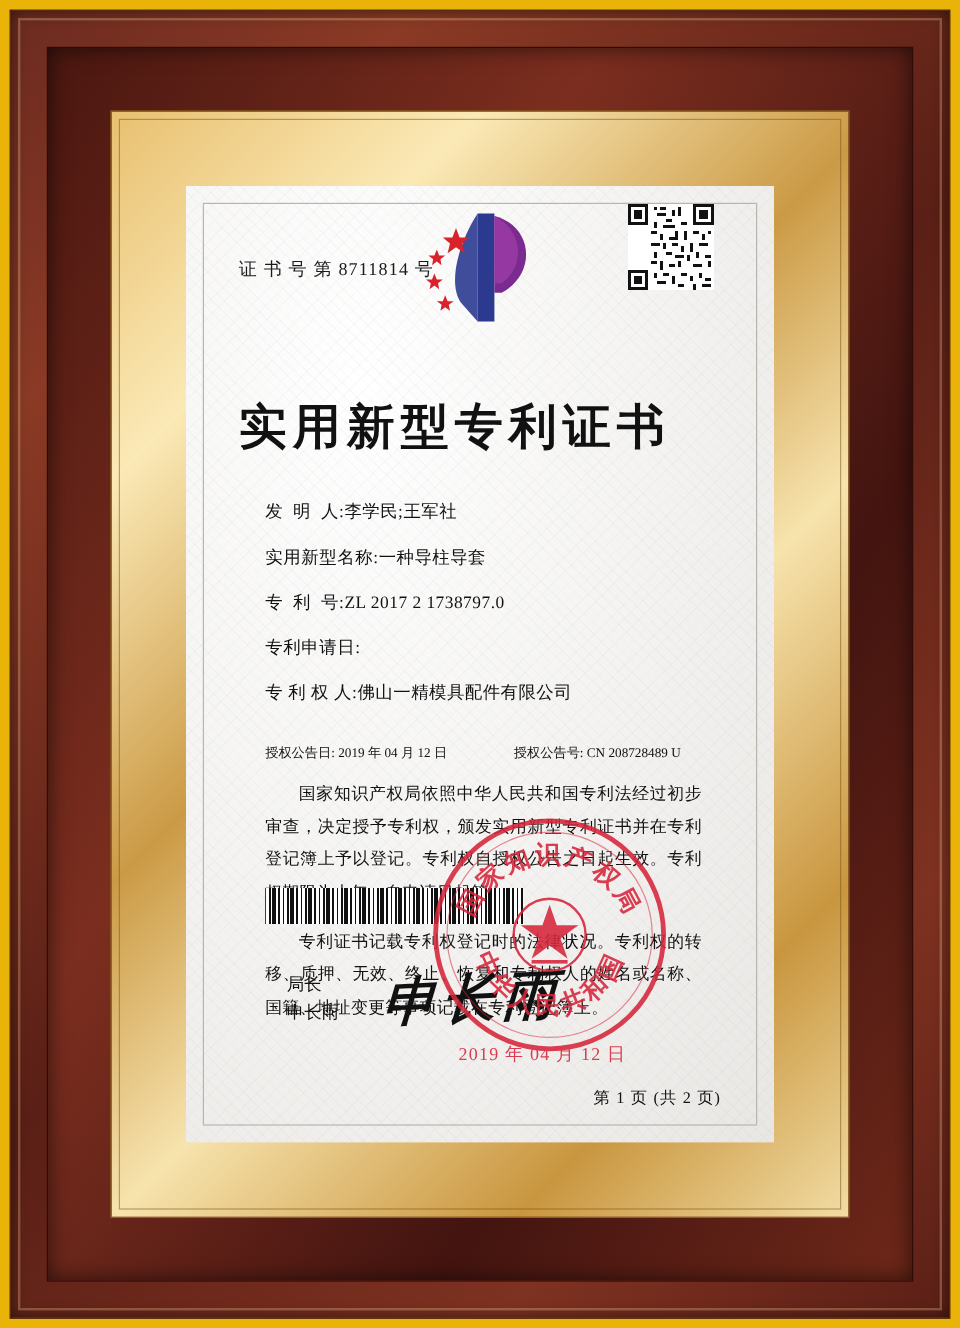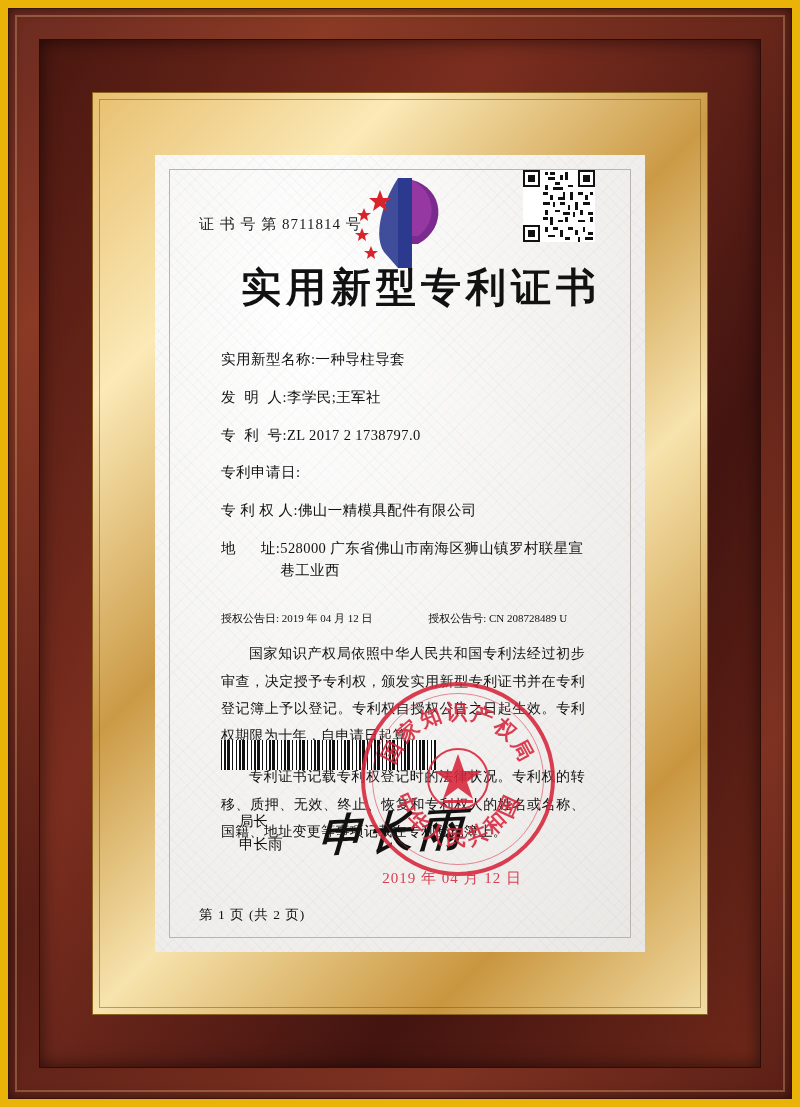--- a/index.html
+++ b/index.html
@@ -115,26 +115,26 @@
     height: 104px;
   }
   .qr {
     position: absolute;
     right: 6px;
     top: -64px;
     width: 72px;
     height: 72px;
   }
   .title {
-    text-align: right;
+    text-align: left;
     font-size: 40px;
     font-weight: bold;
     letter-spacing: 5px;
     color: #111;
-    margin-top: 26px;
+    margin-top: 94px;
     font-family: "DejaVu Serif", "Liberation Serif", serif;
   }
 
   .fields {
     margin-top: 34px;
     padding-left: 22px;
     padding-right: 10px;
   }
   .field {
     display: flex;
@@ -251,21 +251,21 @@
     text-align: center;
     font-size: 15px;
     color: #d6253a;
     letter-spacing: 1px;
   }
 
   .page-footer {
     position: absolute;
     left: 0; right: 0;
     bottom: 10px;
-    text-align: left;
+    text-align: right;
     font-size: 13.5px;
     color: #111;
     letter-spacing: 1px;
   }
 </style>
 </head>
 <body>
 
 <div class="page">
 
@@ -366,41 +366,37 @@
                   <rect x="22" y="27" width="1" height="2"></rect>
                     <rect x="25" y="27" width="3" height="1"></rect>
                 </g>
               </svg>
             </div>
 
             <div class="title">实用新型专利证书</div>
 
             <div class="fields">
               <div class="field">
+                <span class="lbl">发  明  人:</span>
+                <span class="val">李学民;王军社</span>
+              </div>
+              <div class="field">
                 <span class="lbl">实用新型名称:</span>
                 <span class="val">一种导柱导套</span>
-              </div>
-              <div class="field">
-                <span class="lbl">发  明  人:</span>
-                <span class="val">李学民;王军社</span>
               </div>
               <div class="field">
                 <span class="lbl">专  利  号:</span>
                 <span class="val en">ZL 2017 2 1738797.0</span>
               </div>
               <div class="field">
                 <span class="lbl">专利申请日:</span>
               </div>
               <div class="field">
                 <span class="lbl">专 利 权 人:</span>
                 <span class="val">佛山一精模具配件有限公司</span>
-              </div>
-              <div class="field" style="margin-bottom:4px">
-                <span class="lbl">地      址:</span>
-                <span class="val">528000  广东省佛山市南海区狮山镇罗村联星宣巷工业西</span>
               </div>
 
               <div class="field-2col">
                 <div class="c1">
                   <span>授权公告日:</span>
                   <span>2019 年 04 月 12 日</span>
                 </div>
                 <div class="c2">
                   <span>授权公告号:</span>
                   <span class="en">CN 208728489 U</span>

